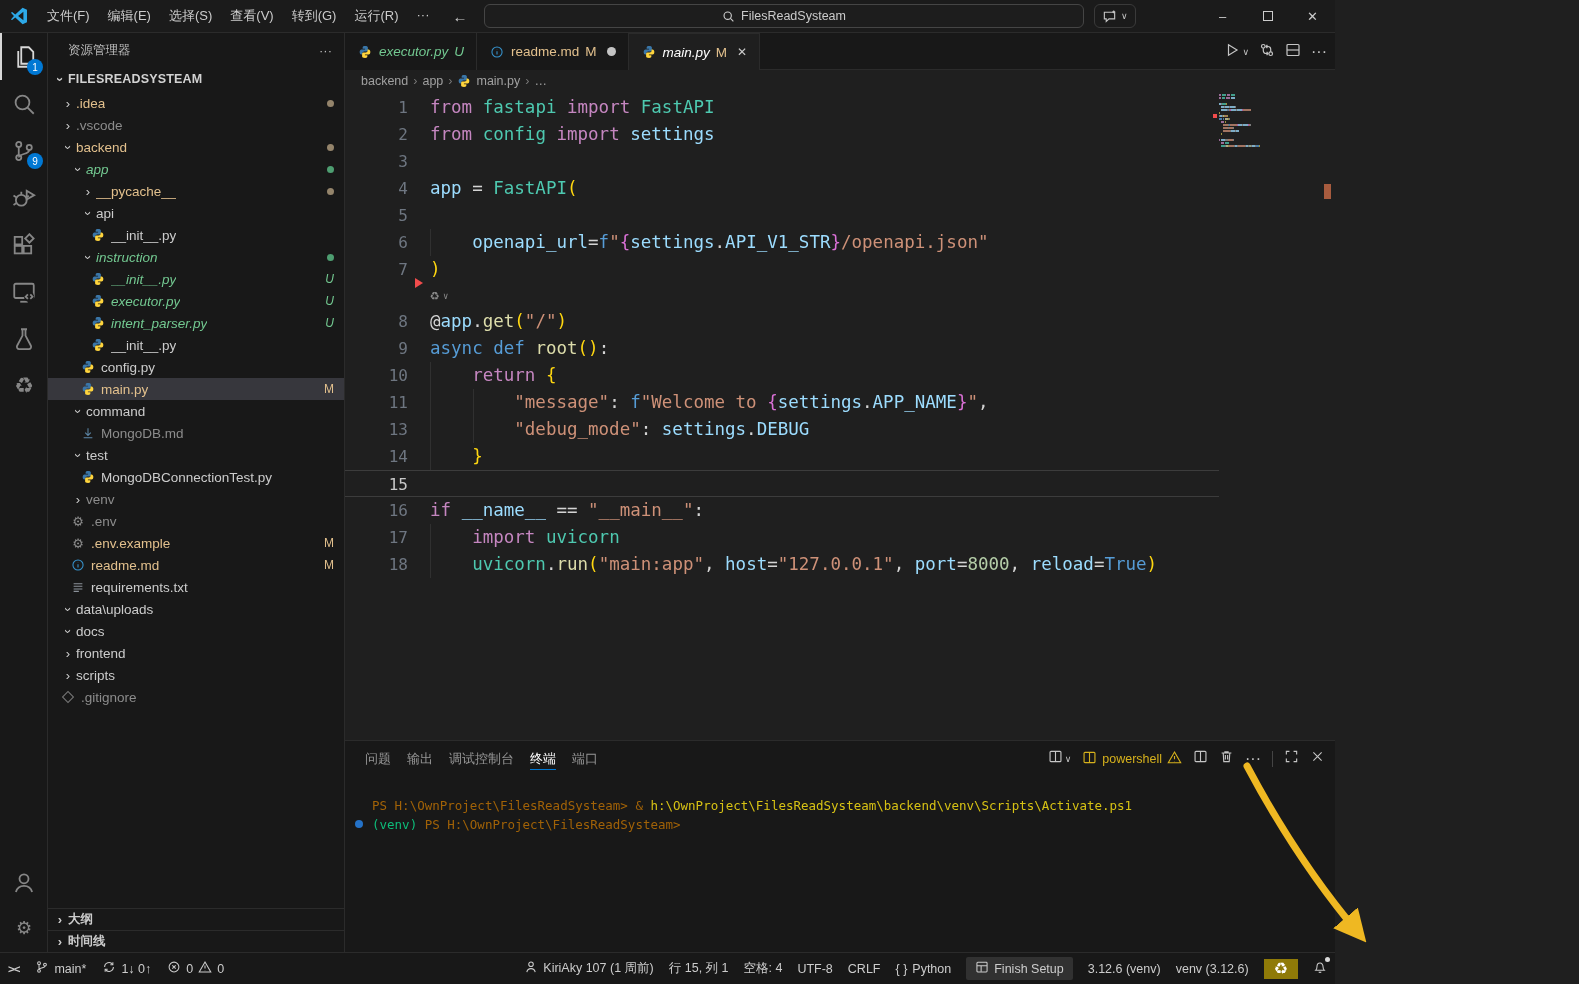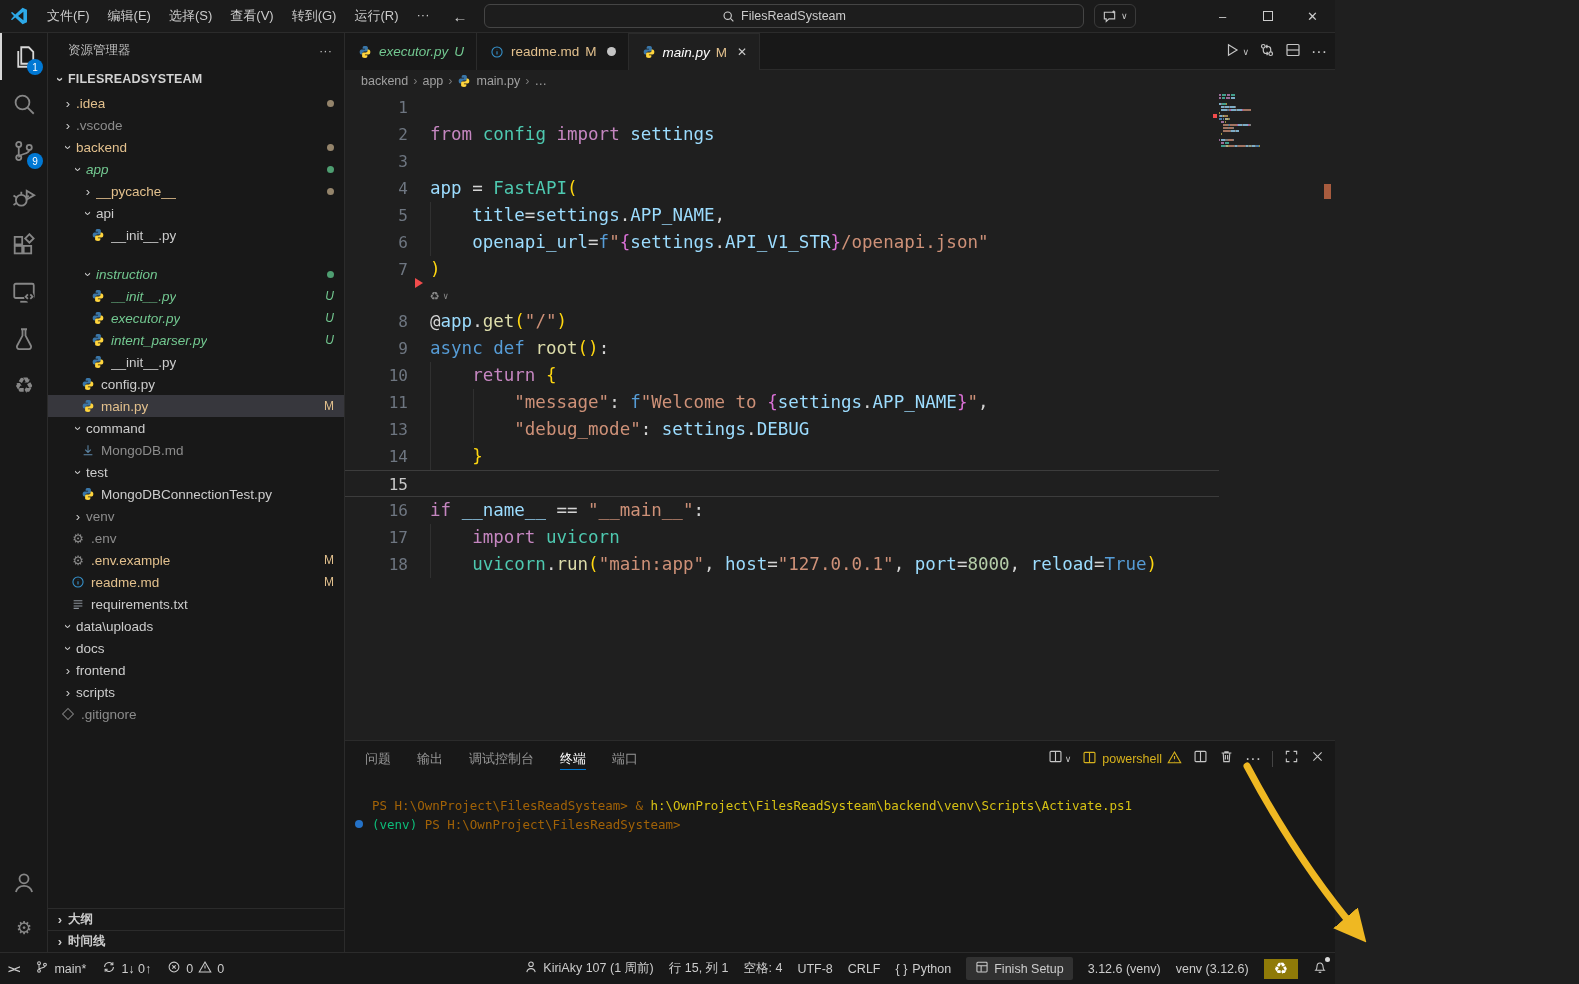--- a/index.html
+++ b/index.html
@@ -99,21 +99,21 @@
              border-left:8px solid #f14c4c; }
   .minimap { position:absolute; right:16px; top:2px; width:100px; }
   .mm-row { display:flex; height:2px; margin-bottom:1px; opacity:.75; }
   .mm-row span { height:2px; display:inline-block; }
   .mm-mark { position:absolute; left:-6px; top:20px; width:4px; height:4px; background:#f14c4c; }
   .ruler { position:absolute; right:0; top:0; bottom:0; width:14px; }
   .ruler-mark { position:absolute; right:4px; top:92px; width:7px; height:15px; background:#a75b3e; }
 
   
   .panel { height:212px; background:#181818; border-top:1px solid #2b2b2b; position:relative; }
-  .ptabs { height:35px; display:flex; align-items:center; gap:26px; padding-left:20px; font-size:13px; }
+  .ptabs { height:35px; display:flex; align-items:center; gap:16px; padding-left:20px; font-size:13px; }
   .ptab { color:#969696; height:35px; display:flex; align-items:center; position:relative; }
   .ptab.active { color:#ffffff; }
   .ptab.active::after { content:""; position:absolute; left:0; right:0; bottom:6px; height:1.5px; background:#0078d4; }
   .picons { position:absolute; right:10px; top:0; height:35px; display:flex; align-items:center; gap:11px; color:#c5c5c5; }
   .picons svg { width:15px; height:15px; }
   .pw-label { color:#d6b11c; font-size:12.5px; display:flex; gap:5px; align-items:center; }
   .pdiv { width:1px; height:16px; background:#444; }
   .term { position:absolute; top:55px; left:27px; right:10px; font-family:"DejaVu Sans Mono", monospace;
           font-size:12.5px; line-height:19px; color:#cccccc; }
   .tline { white-space:pre; position:relative; }
@@ -339,21 +339,21 @@
           <div class="trow" style="padding-left: 42px;">
             <span class="fico">
               <svg viewBox="0 0 16 16">
                 <path fill="#3a76a8" d="M7.9 1.2c-1.9 0-2.6.8-2.6 1.9v1.3h2.8v.7H3.9c-1.1 0-2 1-2 2.9s.9 2.9 2 2.9h1.2V9.3c0-1.1.9-2 2-2h2.7c.9 0 1.5-.7 1.5-1.6V3.1c0-1.1-.8-1.9-3.4-1.9z"></path>
                 <path fill="#ffd53d" d="M8.1 14.8c1.9 0 2.6-.8 2.6-1.9v-1.3H7.9v-.7h4.2c1.1 0 2-1 2-2.9s-.9-2.9-2-2.9h-1.2v1.6c0 1.1-.9 2-2 2H6.2c-.9 0-1.5.7-1.5 1.6v2.6c0 1.1.8 1.9 3.4 1.9z"></path>
               </svg>
             </span>
             <span class="tlabel c-def">__init__.py</span>
             <span class="tspace"></span>
           </div>
-          <div class="trow" style="padding-left: 32px; margin-top: 17px;">
+          <div class="trow" style="padding-left: 32px;">
             <span class="tw"><span class="ch exp">›</span></span>
             <span class="tlabel c-unt">instruction</span>
             <span class="tspace"></span>
             <span class="gdot dot-unt"></span>
           </div>
           <div class="trow" style="padding-left: 42px;">
             <span class="fico">
               <svg viewBox="0 0 16 16">
                 <path fill="#3a76a8" d="M7.9 1.2c-1.9 0-2.6.8-2.6 1.9v1.3h2.8v.7H3.9c-1.1 0-2 1-2 2.9s.9 2.9 2 2.9h1.2V9.3c0-1.1.9-2 2-2h2.7c.9 0 1.5-.7 1.5-1.6V3.1c0-1.1-.8-1.9-3.4-1.9z"></path>
                 <path fill="#ffd53d" d="M8.1 14.8c1.9 0 2.6-.8 2.6-1.9v-1.3H7.9v-.7h4.2c1.1 0 2-1 2-2.9s-.9-2.9-2-2.9h-1.2v1.6c0 1.1-.9 2-2 2H6.2c-.9 0-1.5.7-1.5 1.6v2.6c0 1.1.8 1.9 3.4 1.9z"></path>
@@ -597,25 +597,25 @@
               <path fill="#ffd53d" d="M8.1 14.8c1.9 0 2.6-.8 2.6-1.9v-1.3H7.9v-.7h4.2c1.1 0 2-1 2-2.9s-.9-2.9-2-2.9h-1.2v1.6c0 1.1-.9 2-2 2H6.2c-.9 0-1.5.7-1.5 1.6v2.6c0 1.1.8 1.9 3.4 1.9z"></path>
             </svg>
           </span>
           <span>main.py</span>
           <span class="bc-sep">›</span>
           <span>…</span>
         </div>
 
       <div class="codearea">
         <div class="lines" id="lines">
-            <div class="cl"><span class="gut">1</span></div>
+            <div class="cl"><span class="gut">1</span><span class="ctext"><span class="tk-kw">from</span><span class="tk-pl"> </span><span class="tk-cls">fastapi</span><span class="tk-pl"> </span><span class="tk-kw">import</span><span class="tk-pl"> </span><span class="tk-cls">FastAPI</span></span></div>
             <div class="cl"><span class="gut">2</span><span class="ctext"><span class="tk-kw">from</span><span class="tk-pl"> </span><span class="tk-cls">config</span><span class="tk-pl"> </span><span class="tk-kw">import</span><span class="tk-pl"> </span><span class="tk-var">settings</span></span></div>
             <div class="cl"><span class="gut">3</span><span class="ctext"></span></div>
             <div class="cl"><span class="gut">4</span><span class="ctext"><span class="tk-var">app</span><span class="tk-pl"> = </span><span class="tk-cls">FastAPI</span><span class="tk-b1">(</span></span></div>
-            <div class="cl"><span class="gut">5</span><span class="ctext"><span class="iguide" style="left: 22px;"></span><span class="tk-pl">    </span><span class="tk-var">title</span><span class="tk-pl">=</span><span class="tk-var">settings</span><span class="tk-pl">.</span><span class="tk-var">APP_NAME</span><span class="tk-pl">,</span></span></div>
+            <div class="cl"><span class="gut">5</span></div>
             <div class="cl"><span class="gut">6</span><span class="ctext"><span class="iguide" style="left: 22px;"></span><span class="tk-pl">    </span><span class="tk-var">openapi_url</span><span class="tk-pl">=</span><span class="tk-kw2">f</span><span class="tk-str">"</span><span class="tk-b2">{</span><span class="tk-var">settings</span><span class="tk-pl">.</span><span class="tk-var">API_V1_STR</span><span class="tk-b2">}</span><span class="tk-str">/openapi.json"</span></span></div>
             <div class="cl"><span class="gut">7</span><span class="ctext"><span class="tk-b1">)</span></span></div>
             <div class="widgetrow">
               <span class="tico swirl">♻</span>
               <span style="font-size: 9px;">∨</span>
             </div>
             <div class="cl"><span class="gut">8</span><span class="ctext"><span class="tk-pl">@</span><span class="tk-var">app</span><span class="tk-pl">.</span><span class="tk-fn">get</span><span class="tk-b1">(</span><span class="tk-str">"/"</span><span class="tk-b1">)</span></span></div>
             <div class="cl"><span class="gut">9</span><span class="ctext"><span class="tk-kw2">async</span><span class="tk-pl"> </span><span class="tk-kw2">def</span><span class="tk-pl"> </span><span class="tk-fn">root</span><span class="tk-b1">()</span><span class="tk-pl">:</span></span></div>
             <div class="cl"><span class="gut">10</span><span class="ctext"><span class="iguide" style="left: 22px;"></span><span class="tk-pl">    </span><span class="tk-kw">return</span><span class="tk-pl"> </span><span class="tk-b1">{</span></span></div>
             <div class="cl"><span class="gut">11</span><span class="ctext"><span class="iguide" style="left: 22px;"></span><span class="iguide" style="left: 65px;"></span><span class="tk-pl">        </span><span class="tk-str">"message"</span><span class="tk-pl">: </span><span class="tk-kw2">f</span><span class="tk-str">"Welcome to </span><span class="tk-b2">{</span><span class="tk-var">settings</span><span class="tk-pl">.</span><span class="tk-var">APP_NAME</span><span class="tk-b2">}</span><span class="tk-str">"</span><span class="tk-pl">,</span></span></div>

